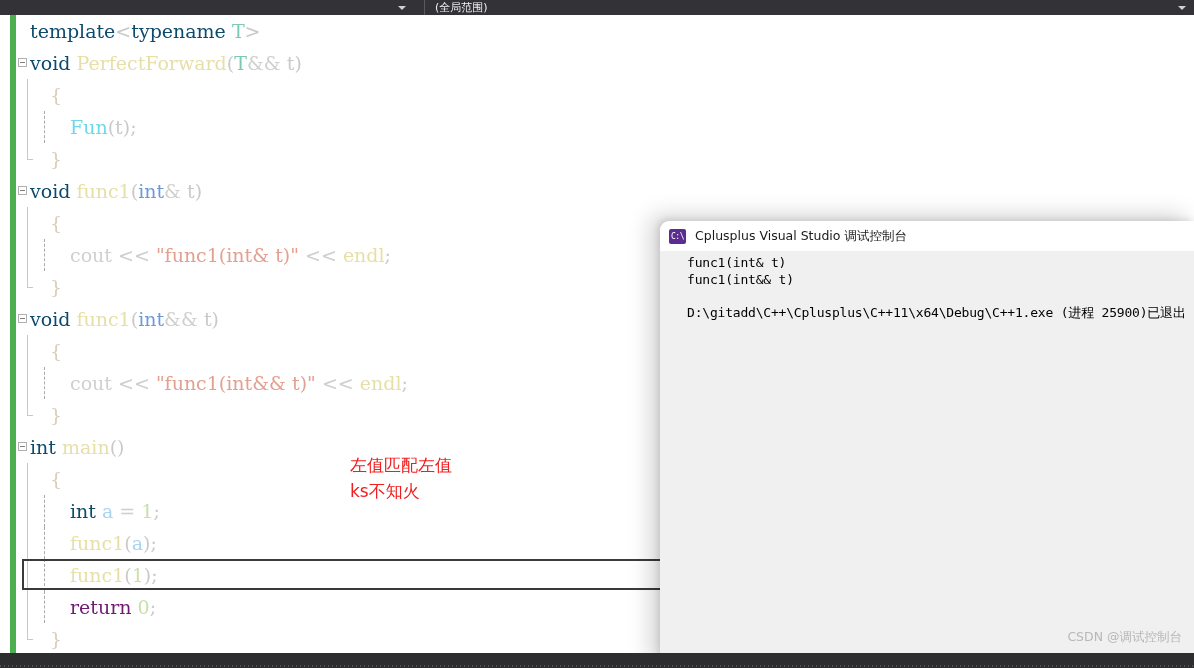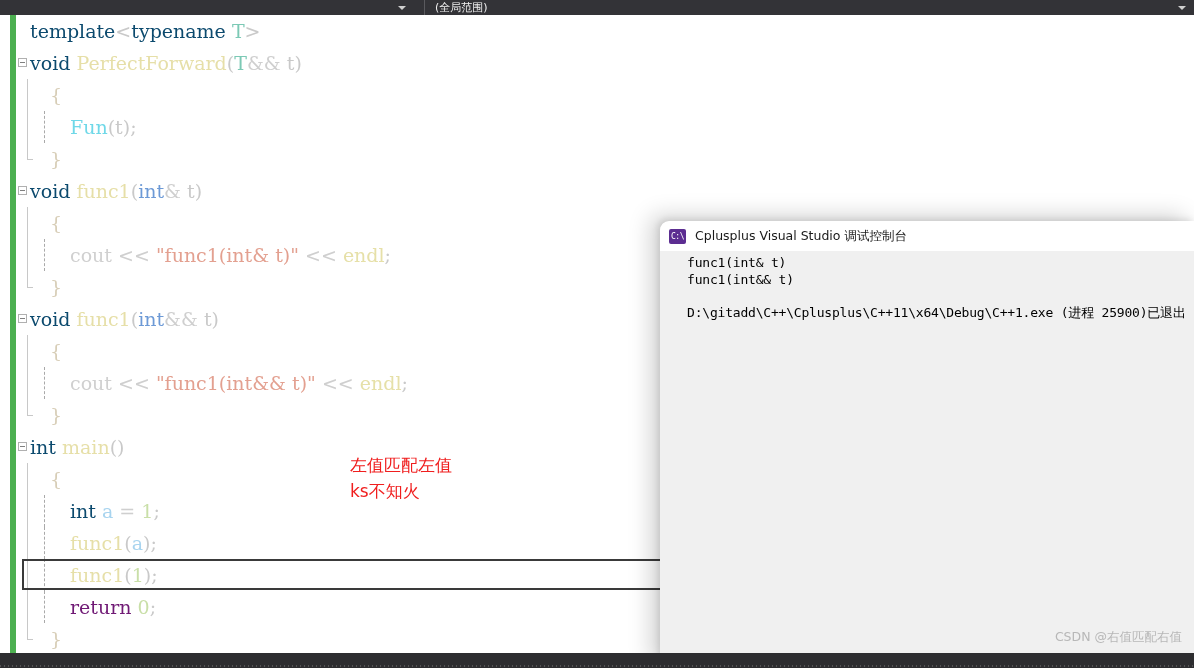--- a/index.html
+++ b/index.html
@@ -277,13 +277,13 @@
     <span id="console-title-text">Cplusplus Visual Studio 调试控制台</span>
   </div>
   <div id="console-body">
       <div class="con-line">func1(int&amp; t)</div>
       <div class="con-line">func1(int&amp;&amp; t)</div>
       <div class="con-line blank"></div>
       <div class="con-line">D:\gitadd\C++\Cplusplus\C++11\x64\Debug\C++1.exe (进程 25900)已退出</div>
     </div>
 </div>
 
-<div id="watermark">CSDN @右值匹配右值</div>
+<div id="watermark">CSDN @调试控制台</div>
 
 </body></html>

